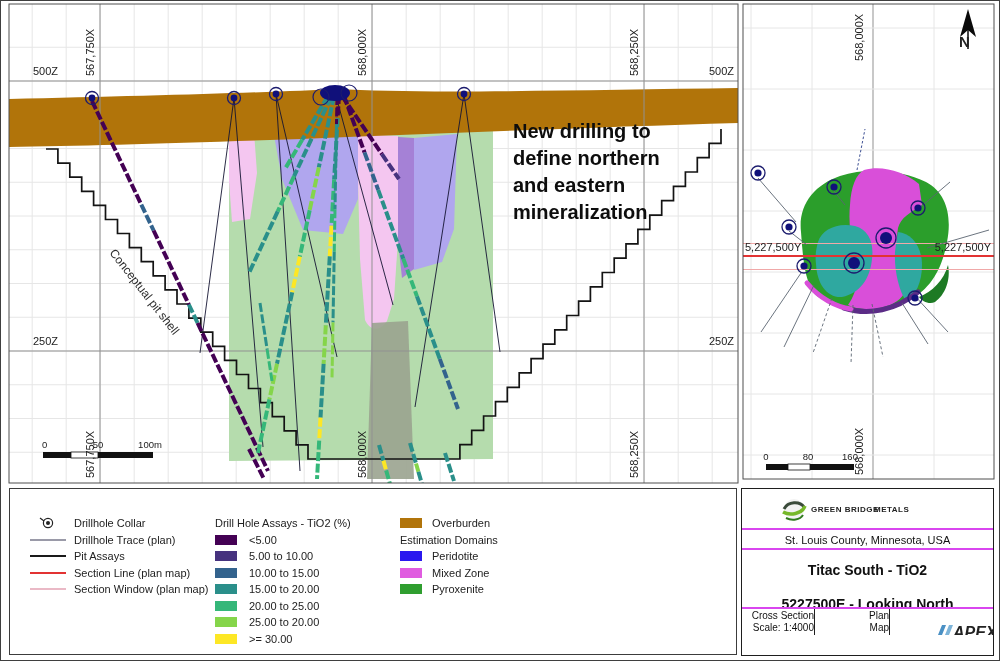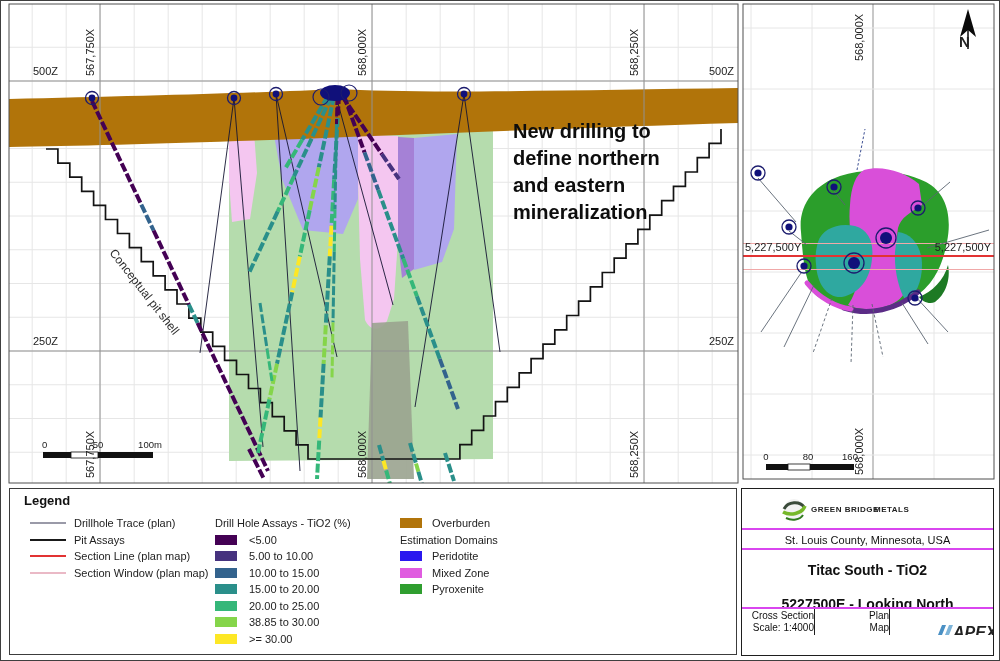--- a/index.html
+++ b/index.html
@@ -290,22 +290,31 @@
     <rect x="8" y="3" width="729" height="479" fill="none" stroke="#4f4f4f" stroke-width="1"></rect>
     <rect x="742" y="3" width="251" height="475" fill="none" stroke="#4f4f4f" stroke-width="1"></rect>
   </svg>
 
   <div class="annotation">New drilling to
 define northern
 and eastern
 mineralization</div>
 
   <div class="legend">
-    <h3>Legend</h3>
     <div class="lg-col lg-sym-col" id="lg-symbols">
+        <div class="lg-row">
+          <div class="lg-sym">
+            <svg width="34" height="14" viewBox="0 0 34 14">
+              <line x1="13" y1="5" x2="9" y2="2" stroke="#222" stroke-width="1.2"></line>
+              <circle cx="17" cy="7" r="4.6" fill="none" stroke="#222" stroke-width="1.2"></circle>
+              <circle cx="17" cy="7" r="2" fill="#222"></circle>
+            </svg>
+          </div>
+          <div class="lg-lab">Drillhole Collar</div>
+        </div>
         <div class="lg-row">
           <div class="lg-sym">
             <div class="lg-line" style="height: 1.6px; background: rgb(154, 154, 168);"></div>
           </div>
           <div class="lg-lab">Drillhole Trace (plan)</div>
         </div>
         <div class="lg-row">
           <div class="lg-sym">
             <div class="lg-line" style="height: 2.4px; background: rgb(26, 26, 26);"></div>
           </div>
@@ -341,21 +350,21 @@
         <div class="lg-row">
           <div class="lg-swatch" style="background: rgb(42, 143, 138);"></div>
           <div class="lg-lab" style="padding-left: 12px;">15.00 to 20.00</div>
         </div>
         <div class="lg-row">
           <div class="lg-swatch" style="background: rgb(53, 183, 121);"></div>
           <div class="lg-lab" style="padding-left: 12px;">20.00 to 25.00</div>
         </div>
         <div class="lg-row">
           <div class="lg-swatch" style="background: rgb(133, 213, 74);"></div>
-          <div class="lg-lab" style="padding-left: 12px;">38.85 to 30.00</div>
+          <div class="lg-lab" style="padding-left: 12px;">25.00 to 20.00</div>
         </div>
         <div class="lg-row">
           <div class="lg-swatch" style="background: rgb(253, 231, 37);"></div>
           <div class="lg-lab" style="padding-left: 12px;">&gt;= 30.00</div>
         </div>
       </div>
     <div class="lg-col lg-dom-col" id="lg-domains">
         <div class="lg-row">
           <div class="lg-swatch" style="background: rgb(177, 116, 10);"></div>
           <div class="lg-lab" style="padding-left: 10px;">Overburden</div>

